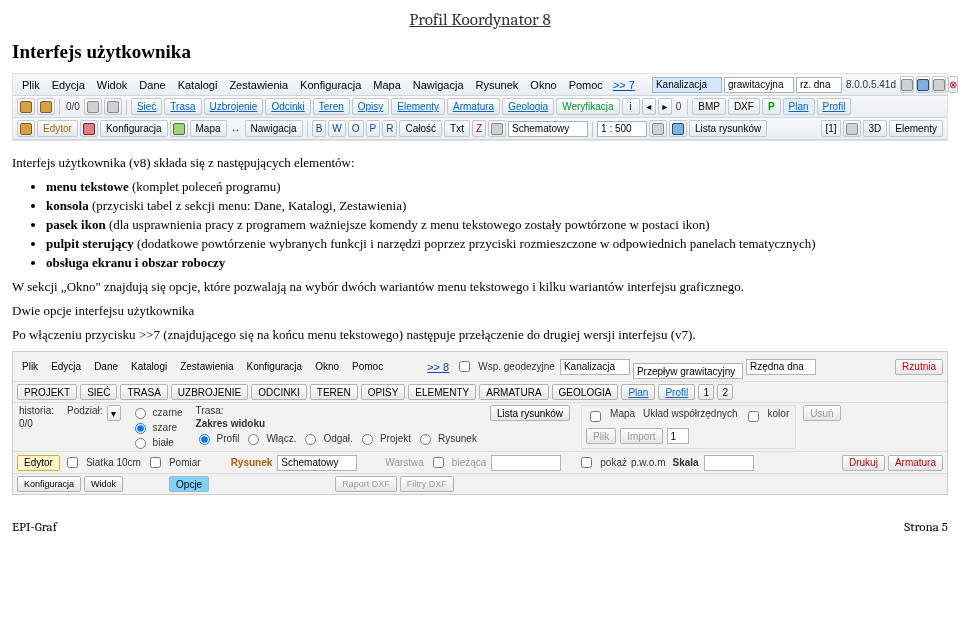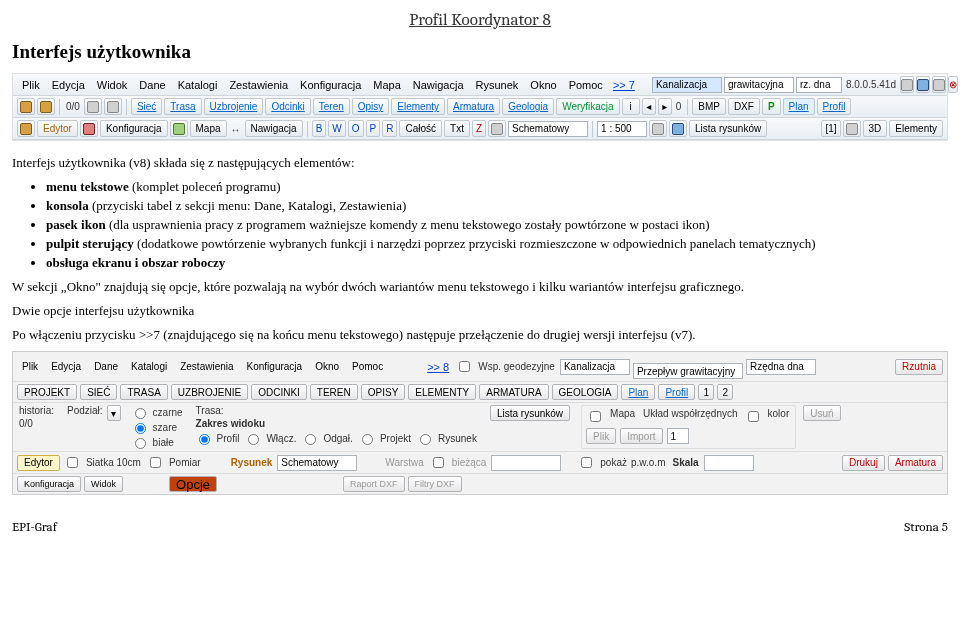--- a/index.html
+++ b/index.html
@@ -420,21 +420,21 @@
     <input class="input-box" style="width: 50px;">
     <span style="flex:1"></span>
     <span class="btn2 red">Drukuj</span>
     <span class="btn2 red">Armatura</span>
   </div>
 
   <div class="tb2-row">
     <span class="btn2" style="font-size:9px">Konfiguracja</span>
     <span class="btn2" style="font-size:9px">Widok</span>
     <span style="width:40px"></span>
-    <span class="btn2" style="background:#c2410c;font-size:13px">Opcje</span>
+    <span class="btn2" style="background:#7dd3fc;font-size:10px">Opcje</span>
     <span style="width:120px"></span>
     <span class="btn2" style="color:#999;font-size:9px">Raport DXF</span>
     <span class="btn2" style="color:#999;font-size:9px">Filtry DXF</span>
   </div>
 </div>
 
 <div class="footer">
   <span>EPI-Graf</span>
   <span>Strona 5</span>
 </div>

